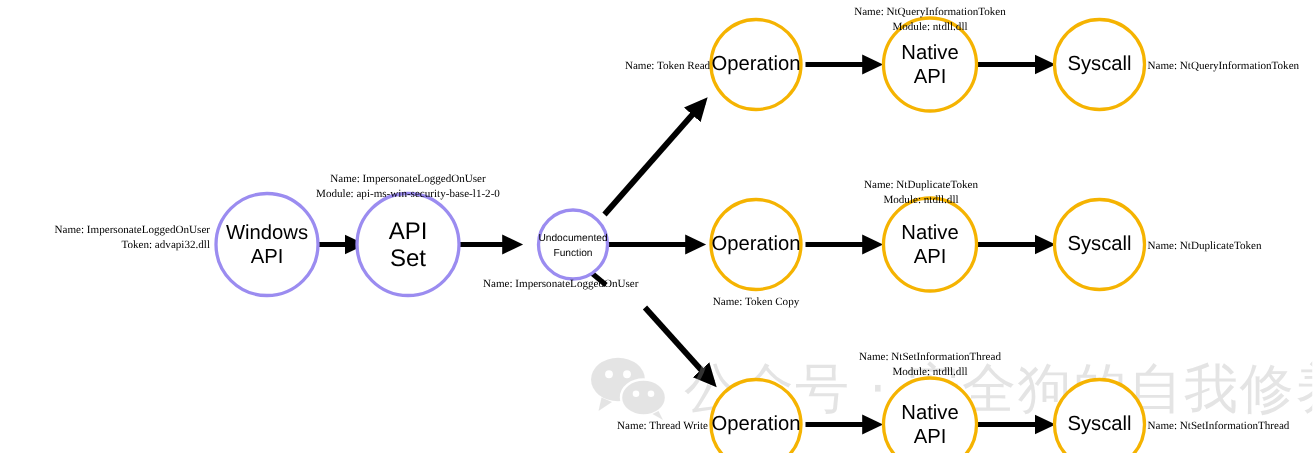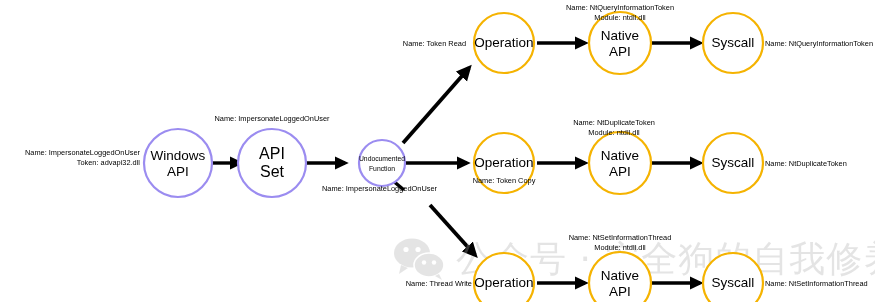--- a/index.html
+++ b/index.html
@@ -52,21 +52,21 @@
   .edge {
     stroke: #000000;
     stroke-width: 3.4;
     fill: none;
   }
   .edge.diag { stroke-width: 3.8; }
 
   
   .ann {
     position: absolute;
-    font-family: Liberation Sans, sans-serif;
+    font-family: Liberation Serif, serif;
     font-size: 7.4px;
     line-height: 1.32;
     color: #000000;
     white-space: nowrap;
   }
   .ann.center { text-align: center; }
   .ann.right  { text-align: right; }
   .ann.left   { text-align: left; }
 
   
@@ -210,40 +210,41 @@
 
   <div class="labels-layer" style="position:absolute;left:0;top:0;width:875px;height:302px;">
 
     <div class="ann right" style="left:0px; top:148px; width:140px;">
       <div>Name: ImpersonateLoggedOnUser</div>
       <div>Token: advapi32.dll</div>
     </div>
 
     <div class="ann center" style="left:186px; top:114px; width:172px;">
       <div>Name: ImpersonateLoggedOnUser</div>
+      <div>Module: api-ms-win-security-base-l1-2-0</div>
     </div>
 
     <div class="ann left" style="left:322px; top:184px; width:180px;">
       <div>Name: ImpersonateLoggedOnUser</div>
     </div>
 
-    <div class="ann right" style="left:376px; top:39px; width:90px;">
+    <div class="ann right" style="left:400px; top:39px; width:90px;text-align:center;">
       <div>Name: Token Read</div>
     </div>
 
     <div class="ann center" style="left:534px; top:3px; width:172px;">
       <div>Name: NtQueryInformationToken</div>
       <div>Module: ntdll.dll</div>
     </div>
 
     <div class="ann left" style="left:765px; top:39px; width:112px;">
       <div>Name: NtQueryInformationToken</div>
     </div>
 
-    <div class="ann center" style="left:446px; top:176px; width:116px;">
+    <div class="ann center" style="left:446px; top:196px; width:116px;">
       <div>Name: Token Copy</div>
     </div>
 
     <div class="ann center" style="left:534px; top:118px; width:160px;">
       <div>Name: NtDuplicateToken</div>
       <div>Module: ntdll.dll</div>
     </div>
 
     <div class="ann left" style="left:765px; top:159px; width:112px;">
       <div>Name: NtDuplicateToken</div>

